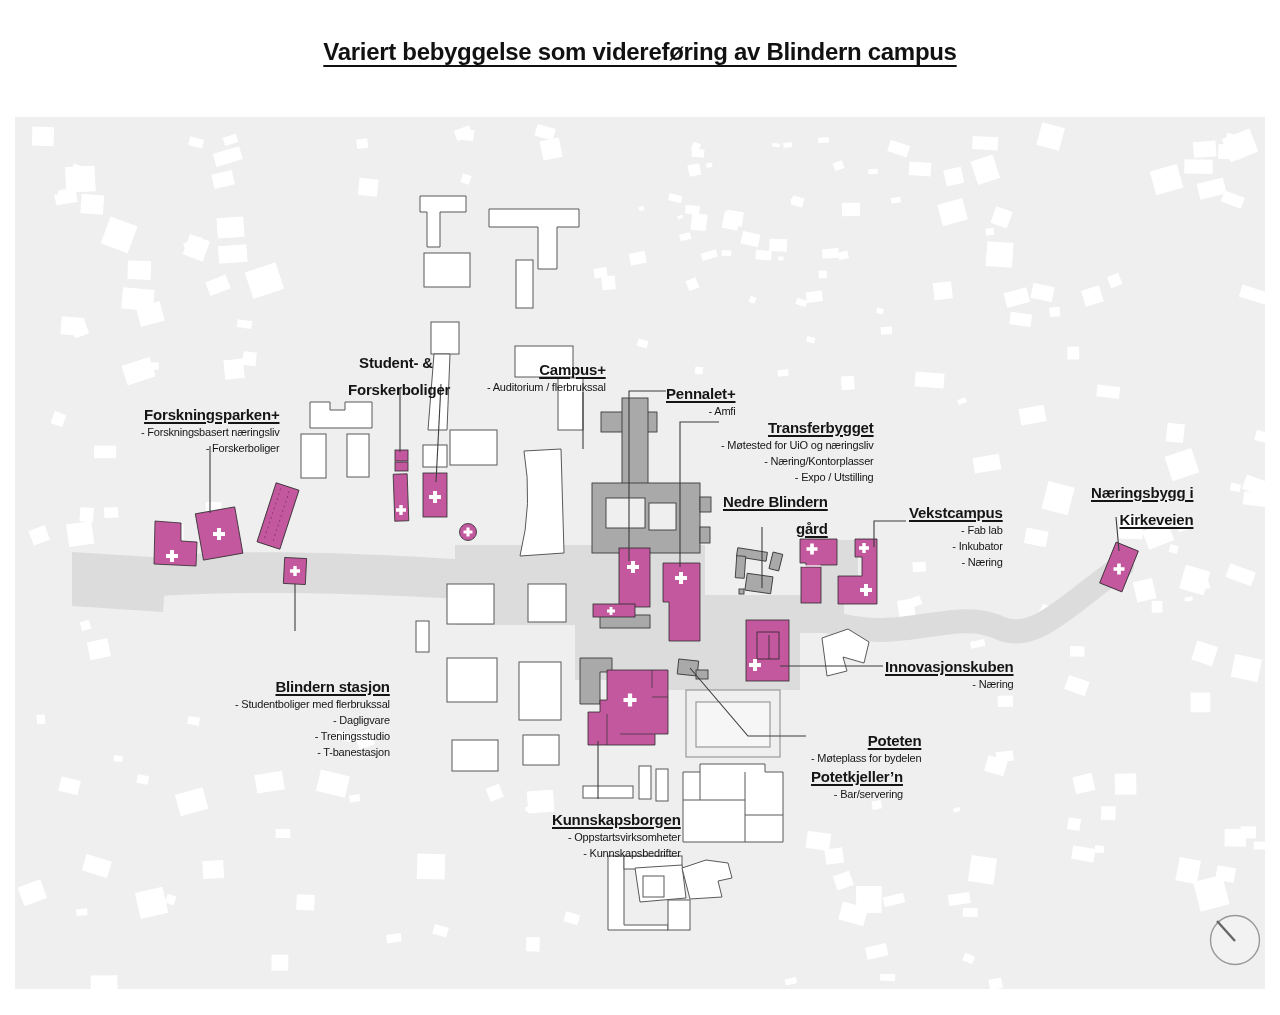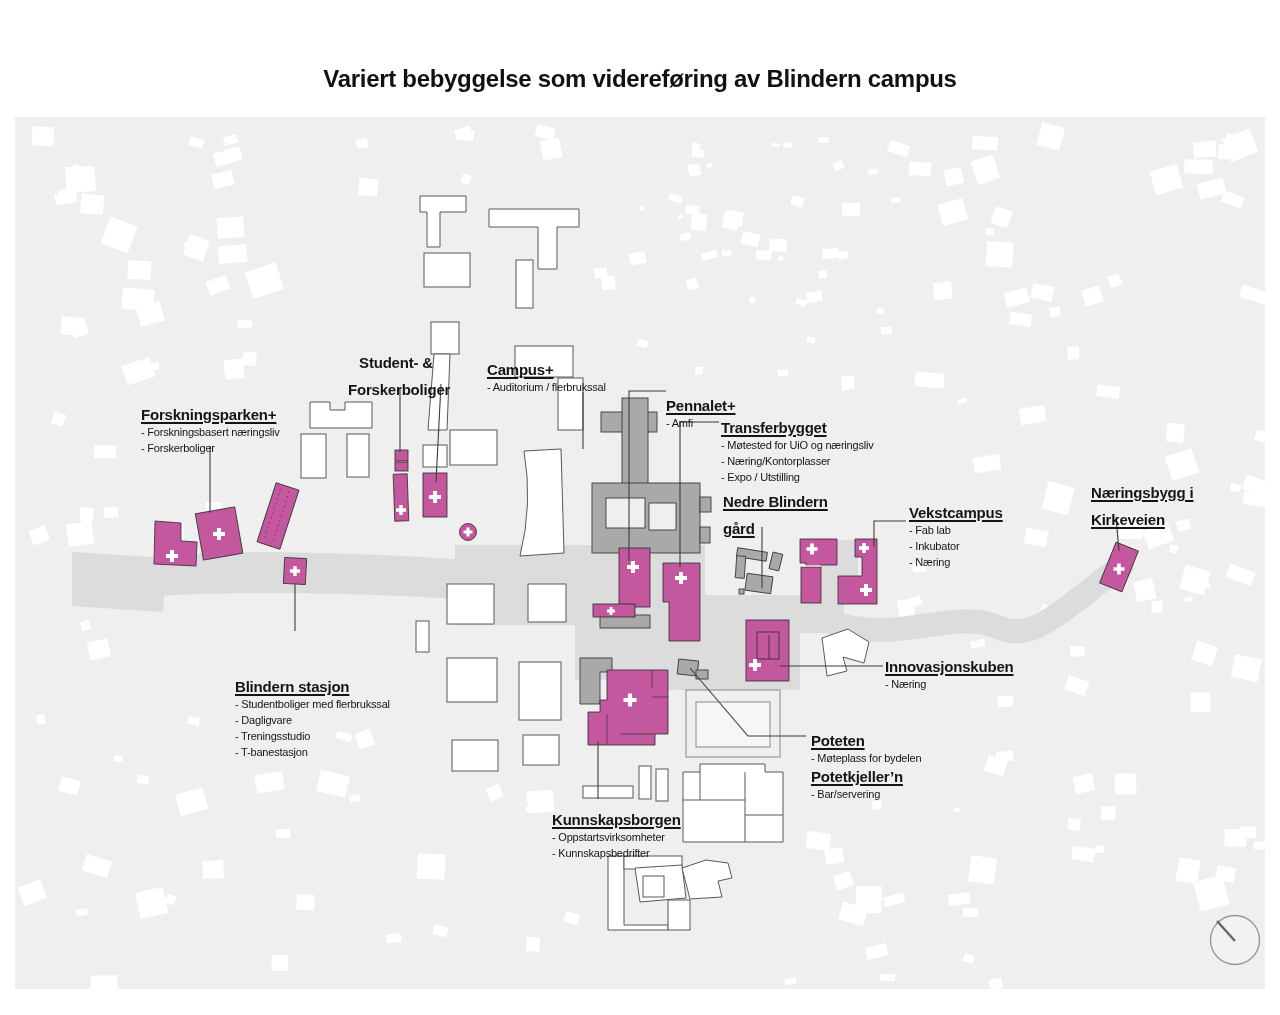--- a/index.html
+++ b/index.html
@@ -4,25 +4,24 @@
 <style>
   html,body{margin:0;padding:0;}
   body{
     width:1280px;height:1015px;position:relative;overflow:hidden;
     background:#ffffff;font-family:"Liberation Sans",sans-serif;color:#151515;
   }
   #map{position:absolute;left:0;top:0;}
   .page-title{
     position:absolute;top:38px;left:0;width:100%;text-align:center;
     font-size:24px;font-weight:bold;letter-spacing:-0.3px;
-    text-decoration-thickness:2px;text-underline-offset:5px;
+    text-decoration:underline;text-decoration-thickness:2px;text-underline-offset:5px;
     color:#111;
-    margin-top:27px;
   }
-  .map-label{position:absolute;white-space:nowrap;}
+  .map-label{position:absolute;white-space:nowrap;text-align:right;}
   .lt{
     font-size:15px;font-weight:bold;line-height:19px;letter-spacing:-0.2px;
     text-decoration:underline;text-decoration-thickness:1.5px;text-underline-offset:2px;margin-top:8px;
   }
   .lt.nou{text-decoration:none;}
   .li{font-size:11px;line-height:15px;letter-spacing:-0.2px;margin-top:1px;}
   .center{text-align:center;}
 </style>
 </head>
 <body>
@@ -421,21 +420,21 @@
 <div class="map-label center" style="left:348px;top:345px;width:96px">
   <div class="lt nou">Student- &amp;</div>
   <div class="lt nou">Forskerboliger</div>
 </div>
 
 <div class="map-label" style="left:487px;top:352px">
   <div class="lt">Campus+</div>
   <div class="li">- Auditorium / flerbrukssal</div>
 </div>
 
-<div class="map-label" style="left:666px;top:388px">
+<div class="map-label" style="left:666px;top:376px">
   <div class="lt">Pennalet+</div>
   <div class="li">- Amfi</div>
 </div>
 
 <div class="map-label" style="left:721px;top:410px">
   <div class="lt">Transferbygget</div>
   <div class="li">- Møtested for UiO og næringsliv</div>
   <div class="li">- Næring/Kontorplasser</div>
   <div class="li">- Expo / Utstilling</div>
 </div>

